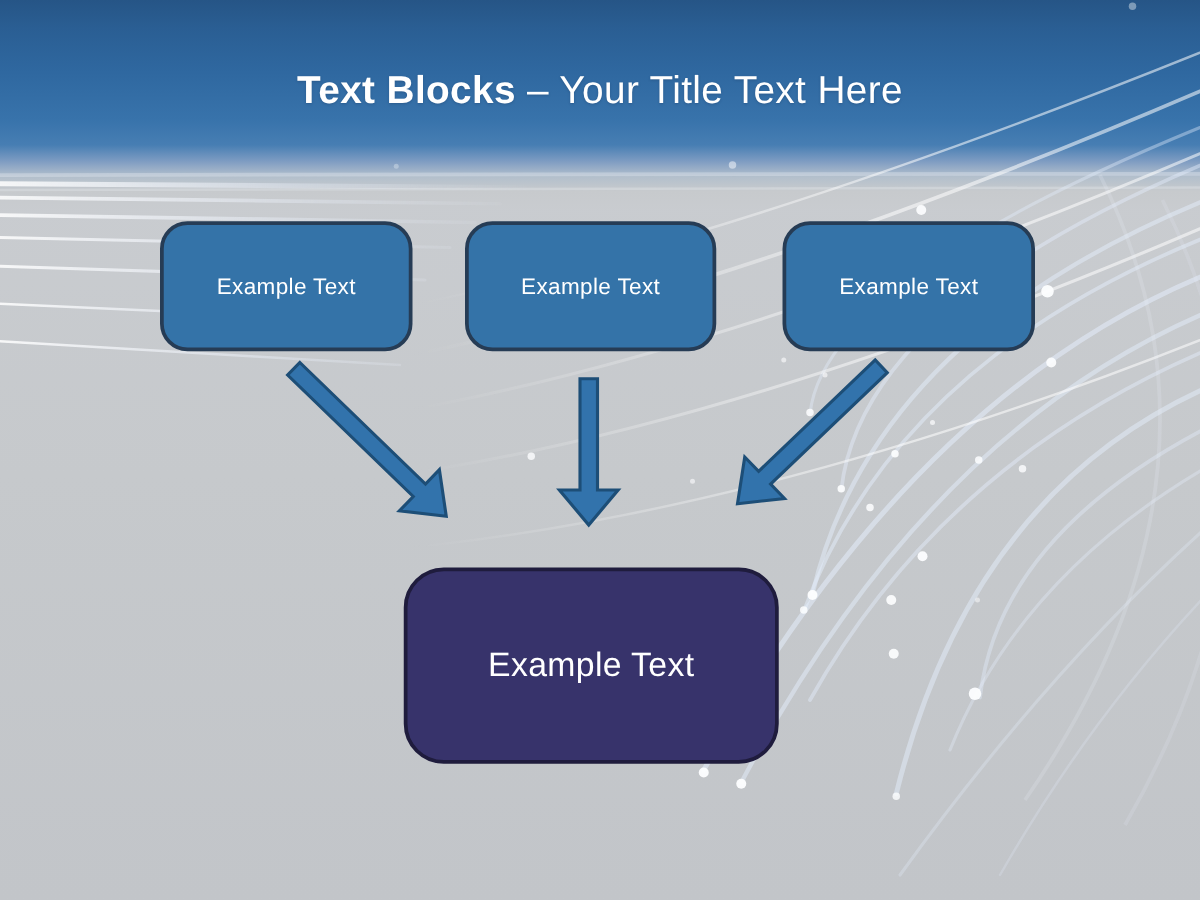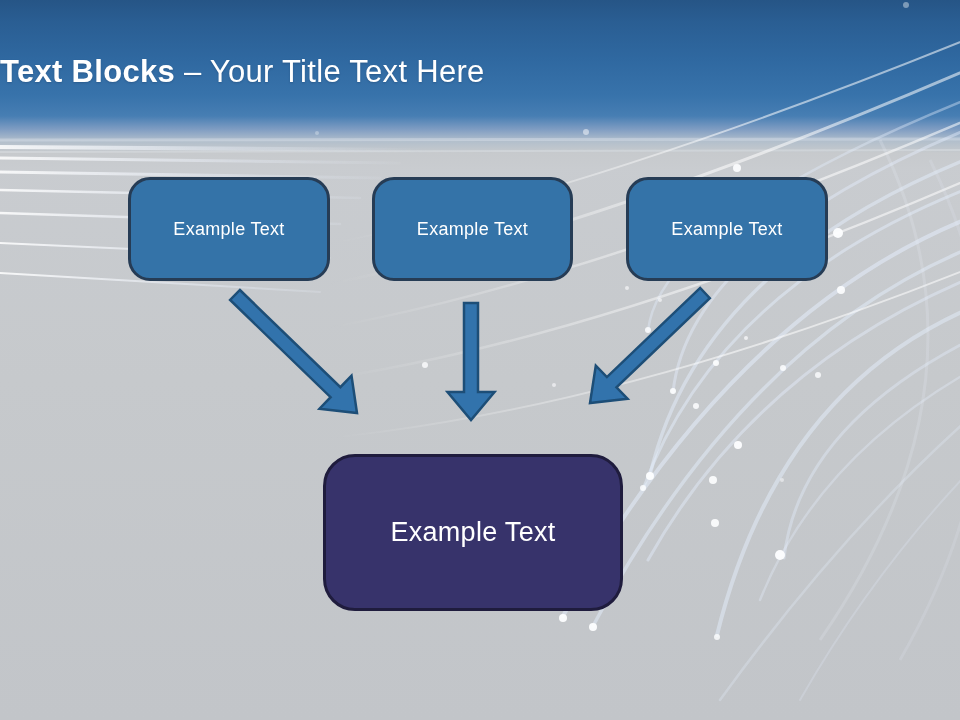--- a/index.html
+++ b/index.html
@@ -32,20 +32,21 @@
       #b2bfcc 141px,
       #c7cacd 153px,
       #c9ccd0 170px);
   }
   .title {
     position: absolute;
     top: 54px;
     left: 0;
     width: 960px;
     margin: 0;
+    text-align: center;
     color: #ffffff;
     font-size: 31px;
     font-weight: 400;
     letter-spacing: 0.3px;
     text-shadow: 0 1px 2px rgba(20,40,70,0.25);
   }
   .title .bold { font-weight: 700; }
   .bg-fx, .arrows {
     position: absolute;
     top: 0; left: 0;

